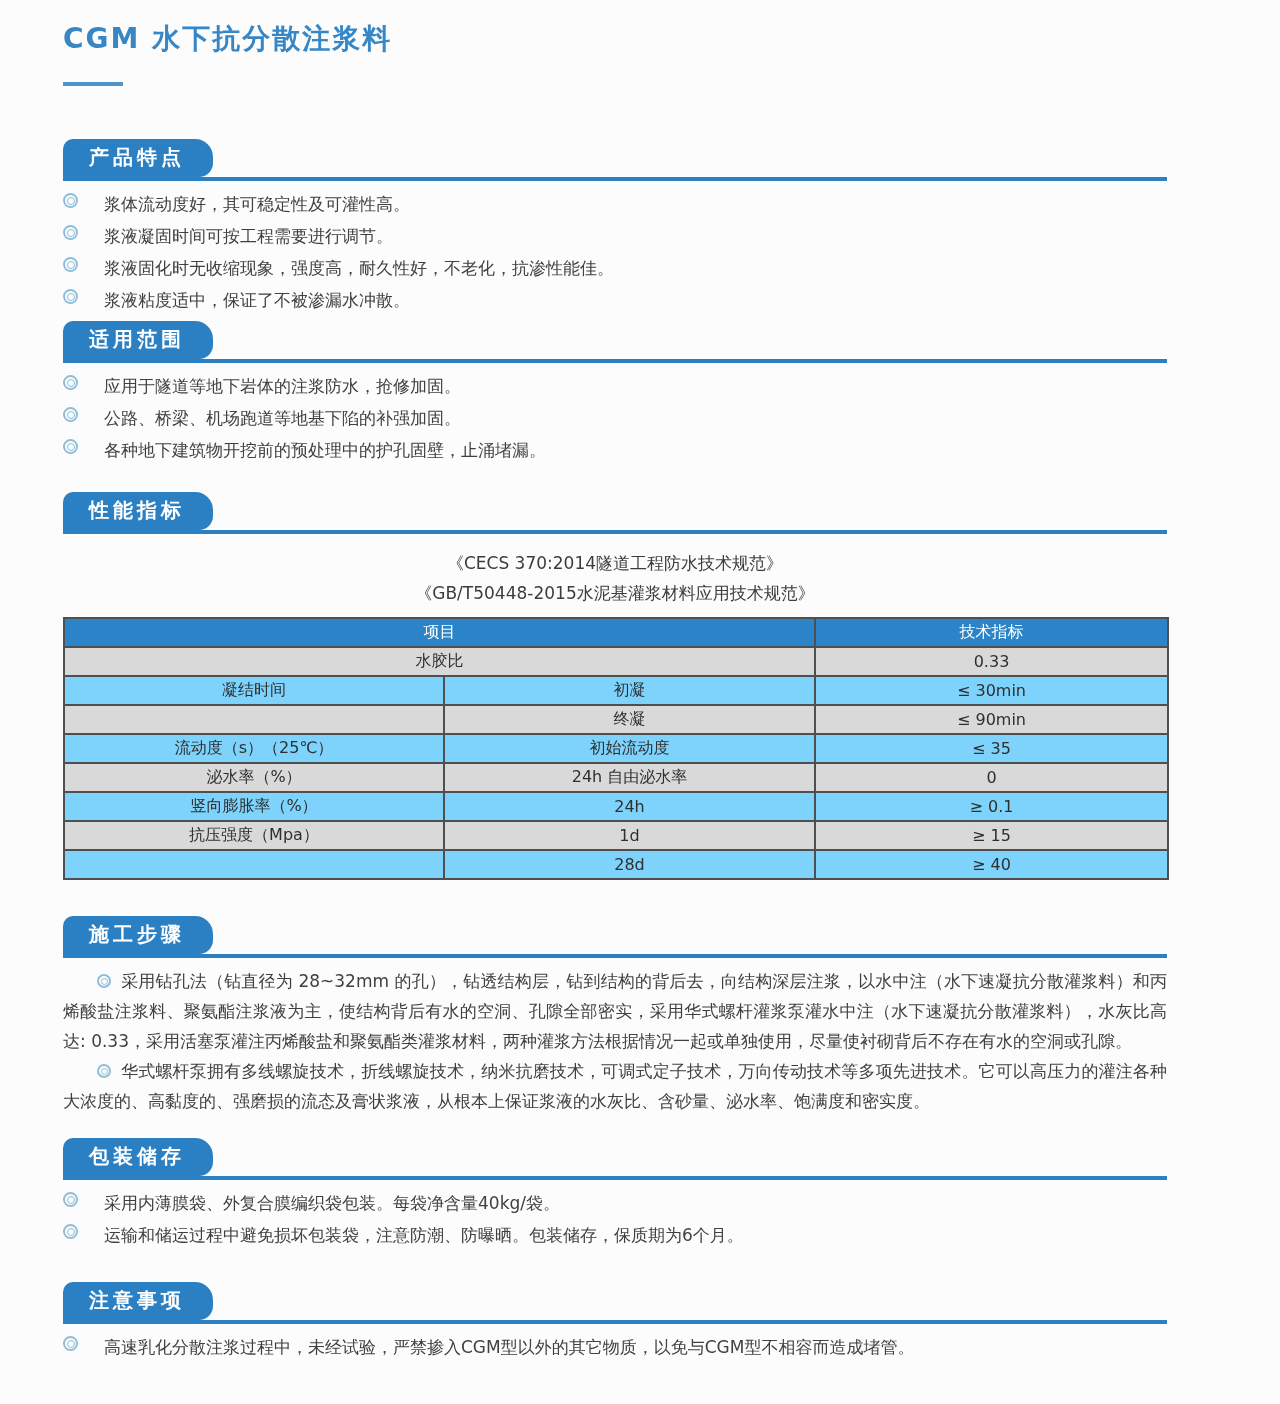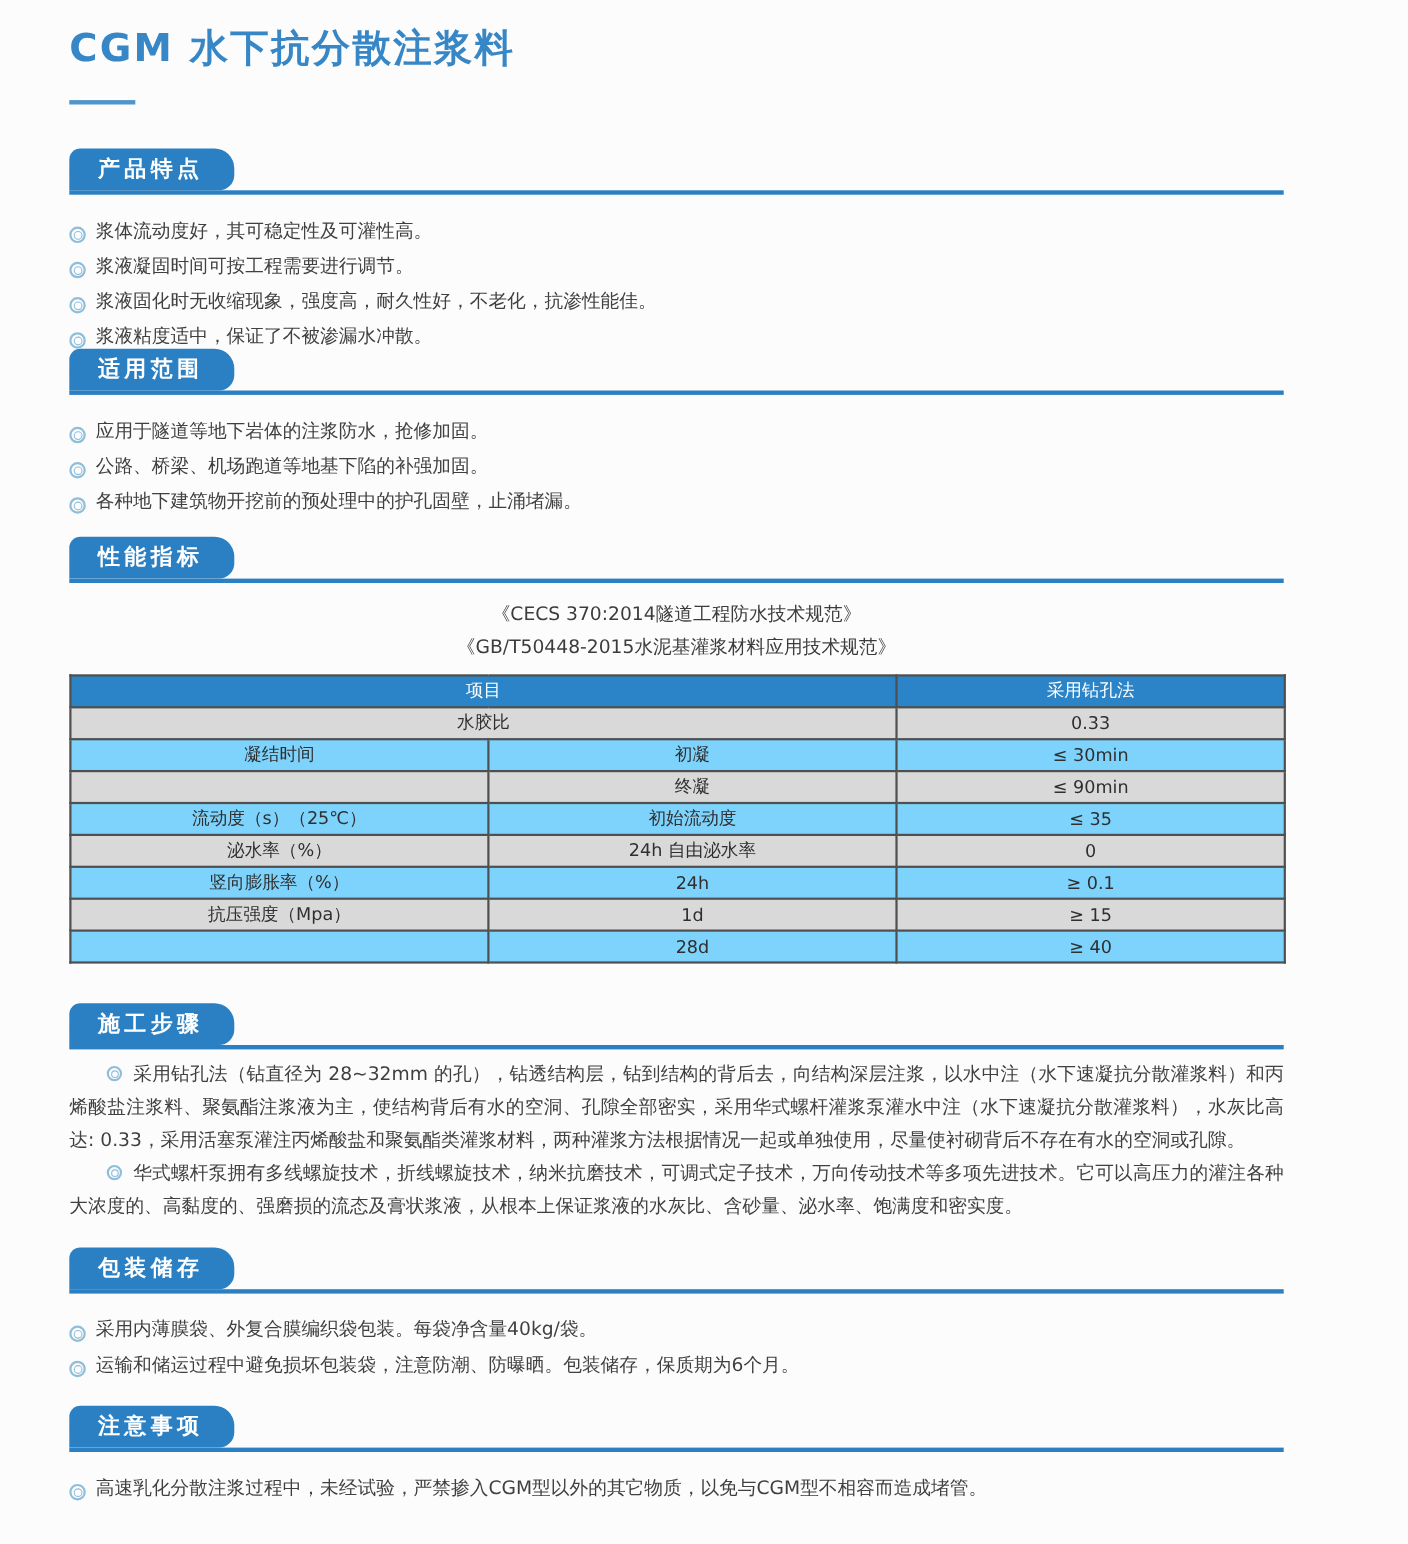--- a/index.html
+++ b/index.html
@@ -10,21 +10,21 @@
     font-family:"DejaVu Sans","Liberation Sans",sans-serif;
     color:#404040;
     overflow:hidden;
   }
   .page { padding:16px 0 0 63px; width:1280px; }
   .content { width:1104px; }
 
   
   .doc-title {
     color:#3787c6;
-    font-size:35px;
+    font-size:28px;
     font-weight:bold;
     letter-spacing:2px;
     margin-top:4px;
   }
   .title-dash {
     width:60px; height:4px;
     background:#4f94cb;
     margin-top:24px;
   }
 
@@ -57,29 +57,29 @@
   .ring::after {
     content:"";
     position:absolute; inset:1.5px;
     border:1.5px solid #8fbeda;
     border-radius:50%;
   }
 
   .bullet-list { list-style:none; margin-top:12px; }
   .bullet-list li {
     display:flex;
-    align-items:flex-end;
-    gap:9px;
+    align-items:flex-start;
+    gap:26px;
     height:32px;
     font-size:17px;
     color:#404040;
   }
 
   
-  .sec-features   { margin-top:40px; }
+  .sec-features   { margin-top:53px; }
   .sec-scope      { }
   .sec-performance{ margin-top:21px; }
   .sec-construction{ margin-top:36px; }
   .sec-packaging  { margin-top:22px; }
   .sec-notes      { margin-top:26px; }
 
   
   .standards { margin-top:14px; }
   .standards div {
     text-align:center;
@@ -195,21 +195,21 @@
 
       <table class="spec">
         <colgroup>
             <col class="col1">
             <col class="col2">
             <col class="col3">
           </colgroup>
         <thead>
           <tr>
             <th colspan="2">项目</th>
-            <th>采用钻孔法</th>
+            <th>技术指标</th>
           </tr>
         </thead>
         <tbody>
           <tr class="gray">
             <td colspan="2">水胶比</td>
             <td>0.33</td>
           </tr>
           <tr>
             <td>凝结时间</td>
             <td>初凝</td>

